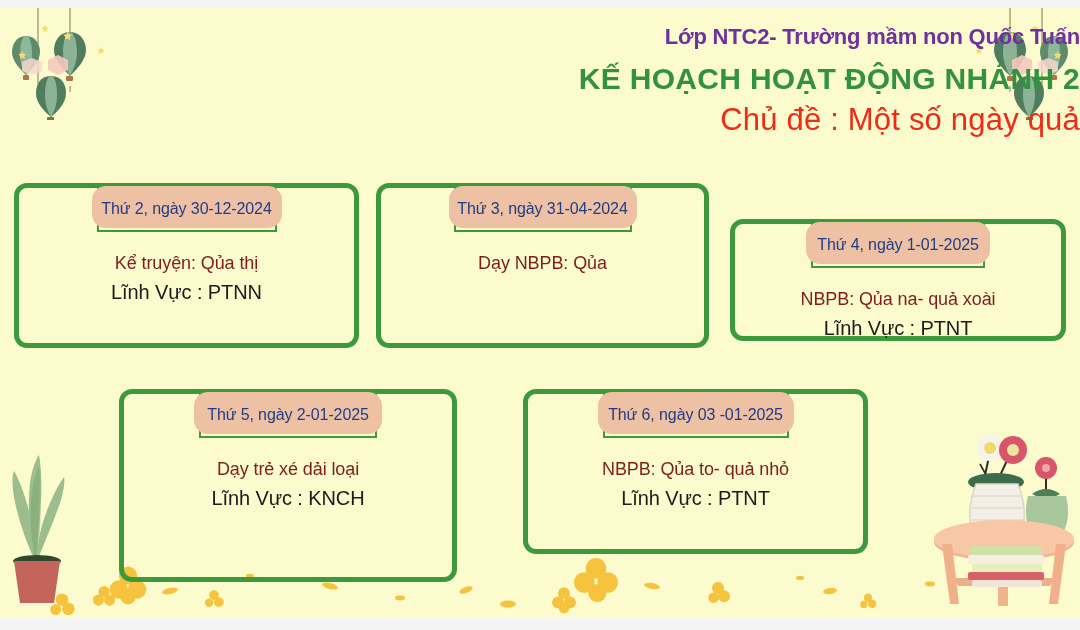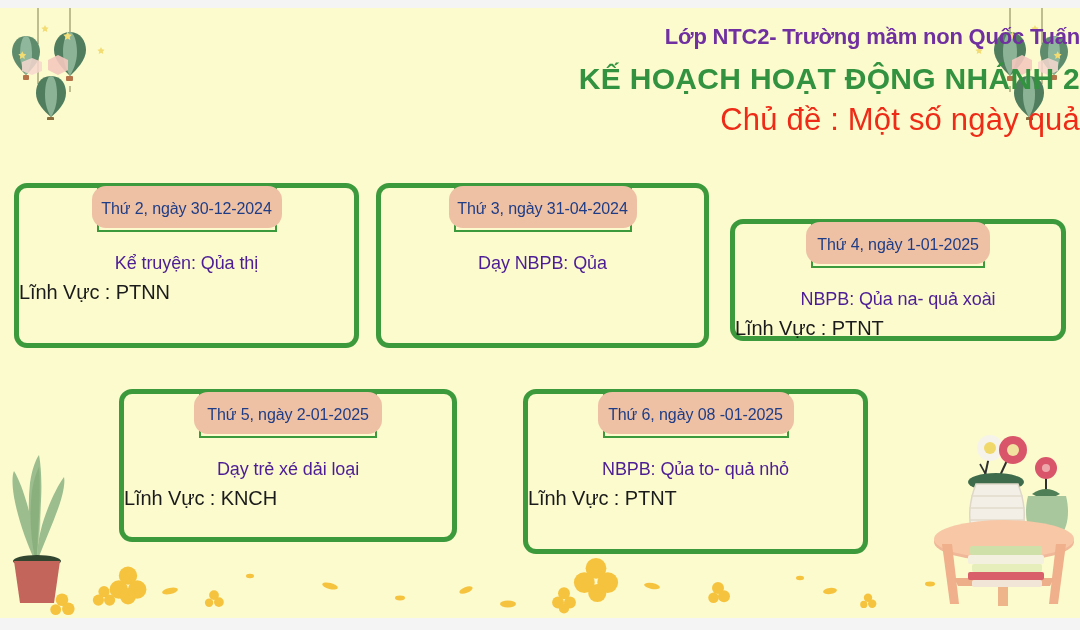--- a/index.html
+++ b/index.html
@@ -101,42 +101,42 @@
     white-space: nowrap;
     padding: 0 8px;
     letter-spacing: -0.1px;
   }
   .card-activity {
     position: absolute;
     left: 0;
     right: 0;
     top: 62px;
     text-align: center;
-    color: #4c1d95;
+    color: #7f1d1d;
     font-size: 18px;
     line-height: 26px;
     letter-spacing: -0.1px;
   }
   .card-field {
     position: absolute;
     left: 0;
     right: 0;
     top: 90px;
-    text-align: left;
+    text-align: center;
     color: #1b1b1b;
     font-size: 20px;
     line-height: 28px;
     letter-spacing: -0.1px;
   }
 
   
   #card-0 { left: 14px;  top: 175px; width: 345px; height: 165px; }
   #card-1 { left: 376px; top: 175px; width: 333px; height: 165px; }
   #card-2 { left: 730px; top: 175px; width: 336px; height: 122px; margin-top: 36px; }
-  #card-3 { left: 119px; top: 381px; width: 338px; height: 153px; }
+  #card-3 { left: 119px; top: 381px; width: 338px; height: 193px; }
   #card-4 { left: 523px; top: 381px; width: 345px; height: 165px; }
 
   #card-0 .card-badge { width: 180px; }
   #card-1 .card-badge { width: 178px; }
   #card-2 .card-badge { width: 174px; }
   #card-3 .card-badge { width: 178px; }
   #card-4 .card-badge { width: 186px; }
 
   
   .deco { position: absolute; z-index: 1; pointer-events: none; }
@@ -383,20 +383,20 @@
         <span class="badge-fill"></span>
         <span class="badge-text">Thứ 5, ngày 2-01-2025</span>
       </div>
       <div class="card-activity">Dạy trẻ xé dải loại</div>
       <div class="card-field">Lĩnh Vực : KNCH</div>
     </div>
 
     <div class="card" id="card-4">
       <div class="card-badge">
         <span class="badge-fill"></span>
-        <span class="badge-text">Thứ 6, ngày 08 -01-2025</span>
+        <span class="badge-text">Thứ 6, ngày 03 -01-2025</span>
       </div>
       <div class="card-activity">NBPB: Qủa to- quả nhỏ</div>
       <div class="card-field">Lĩnh Vực : PTNT</div>
     </div>
 
   </div>
 </div>
 
 </body></html>

